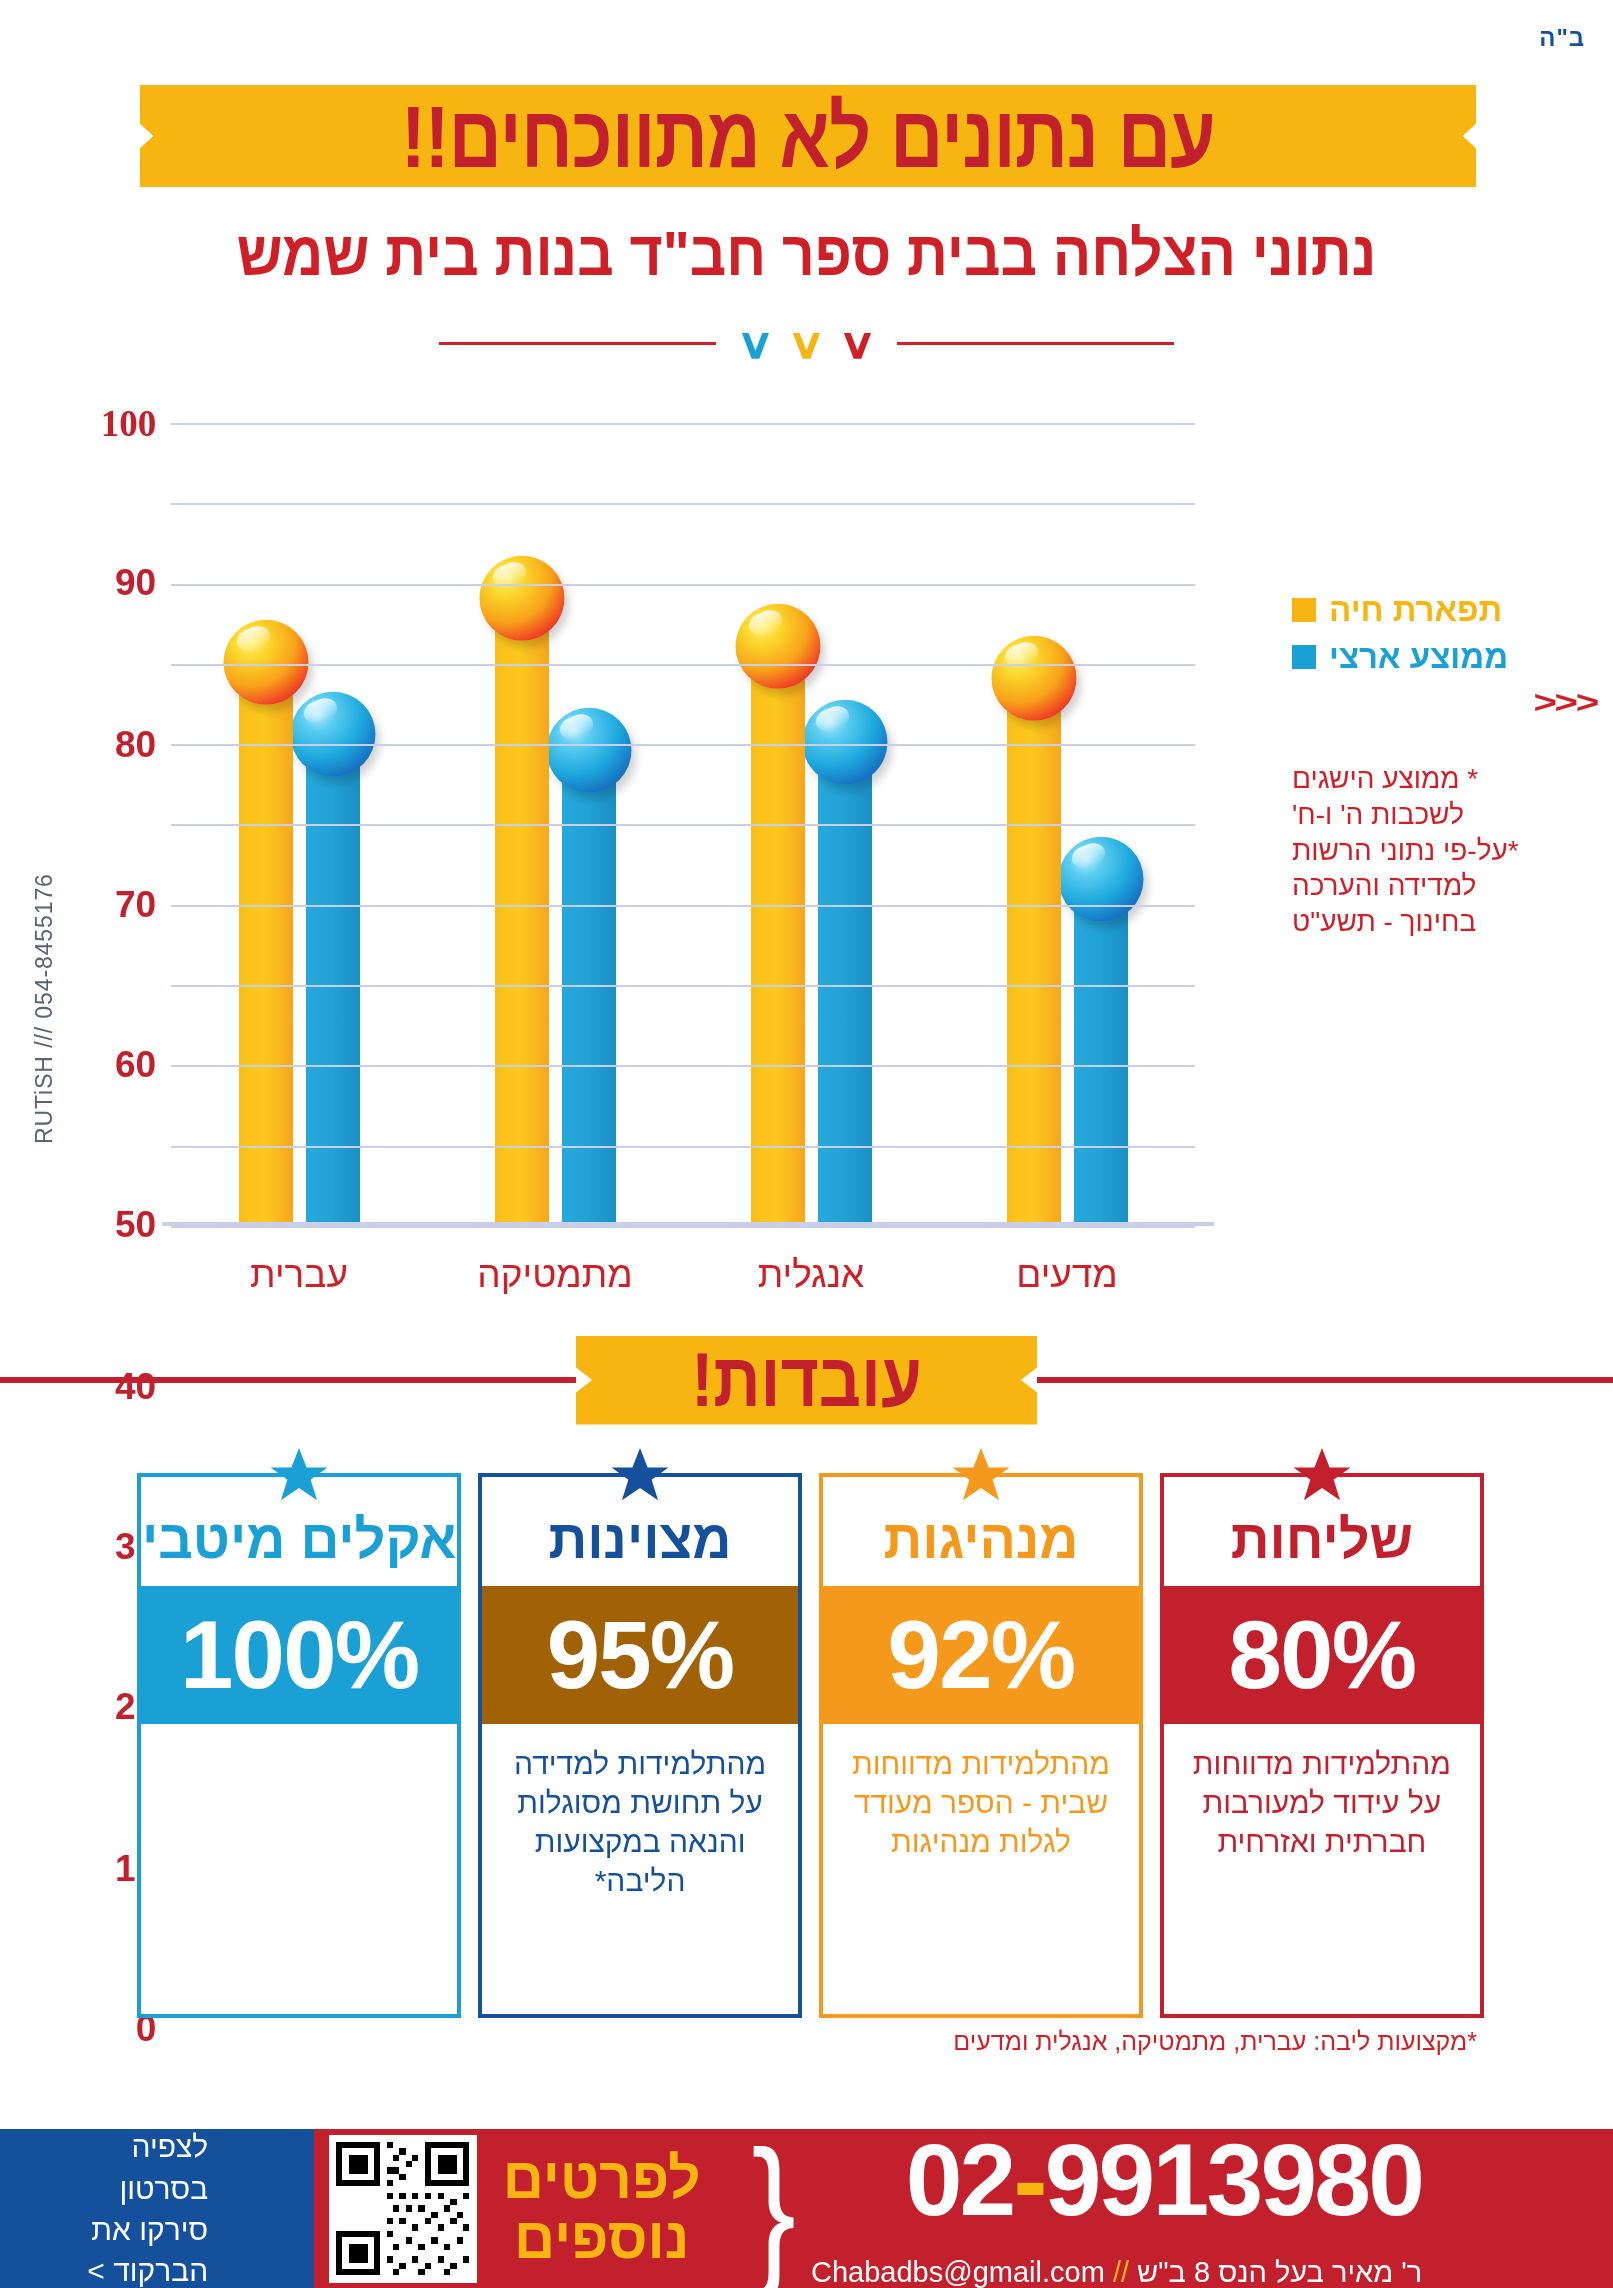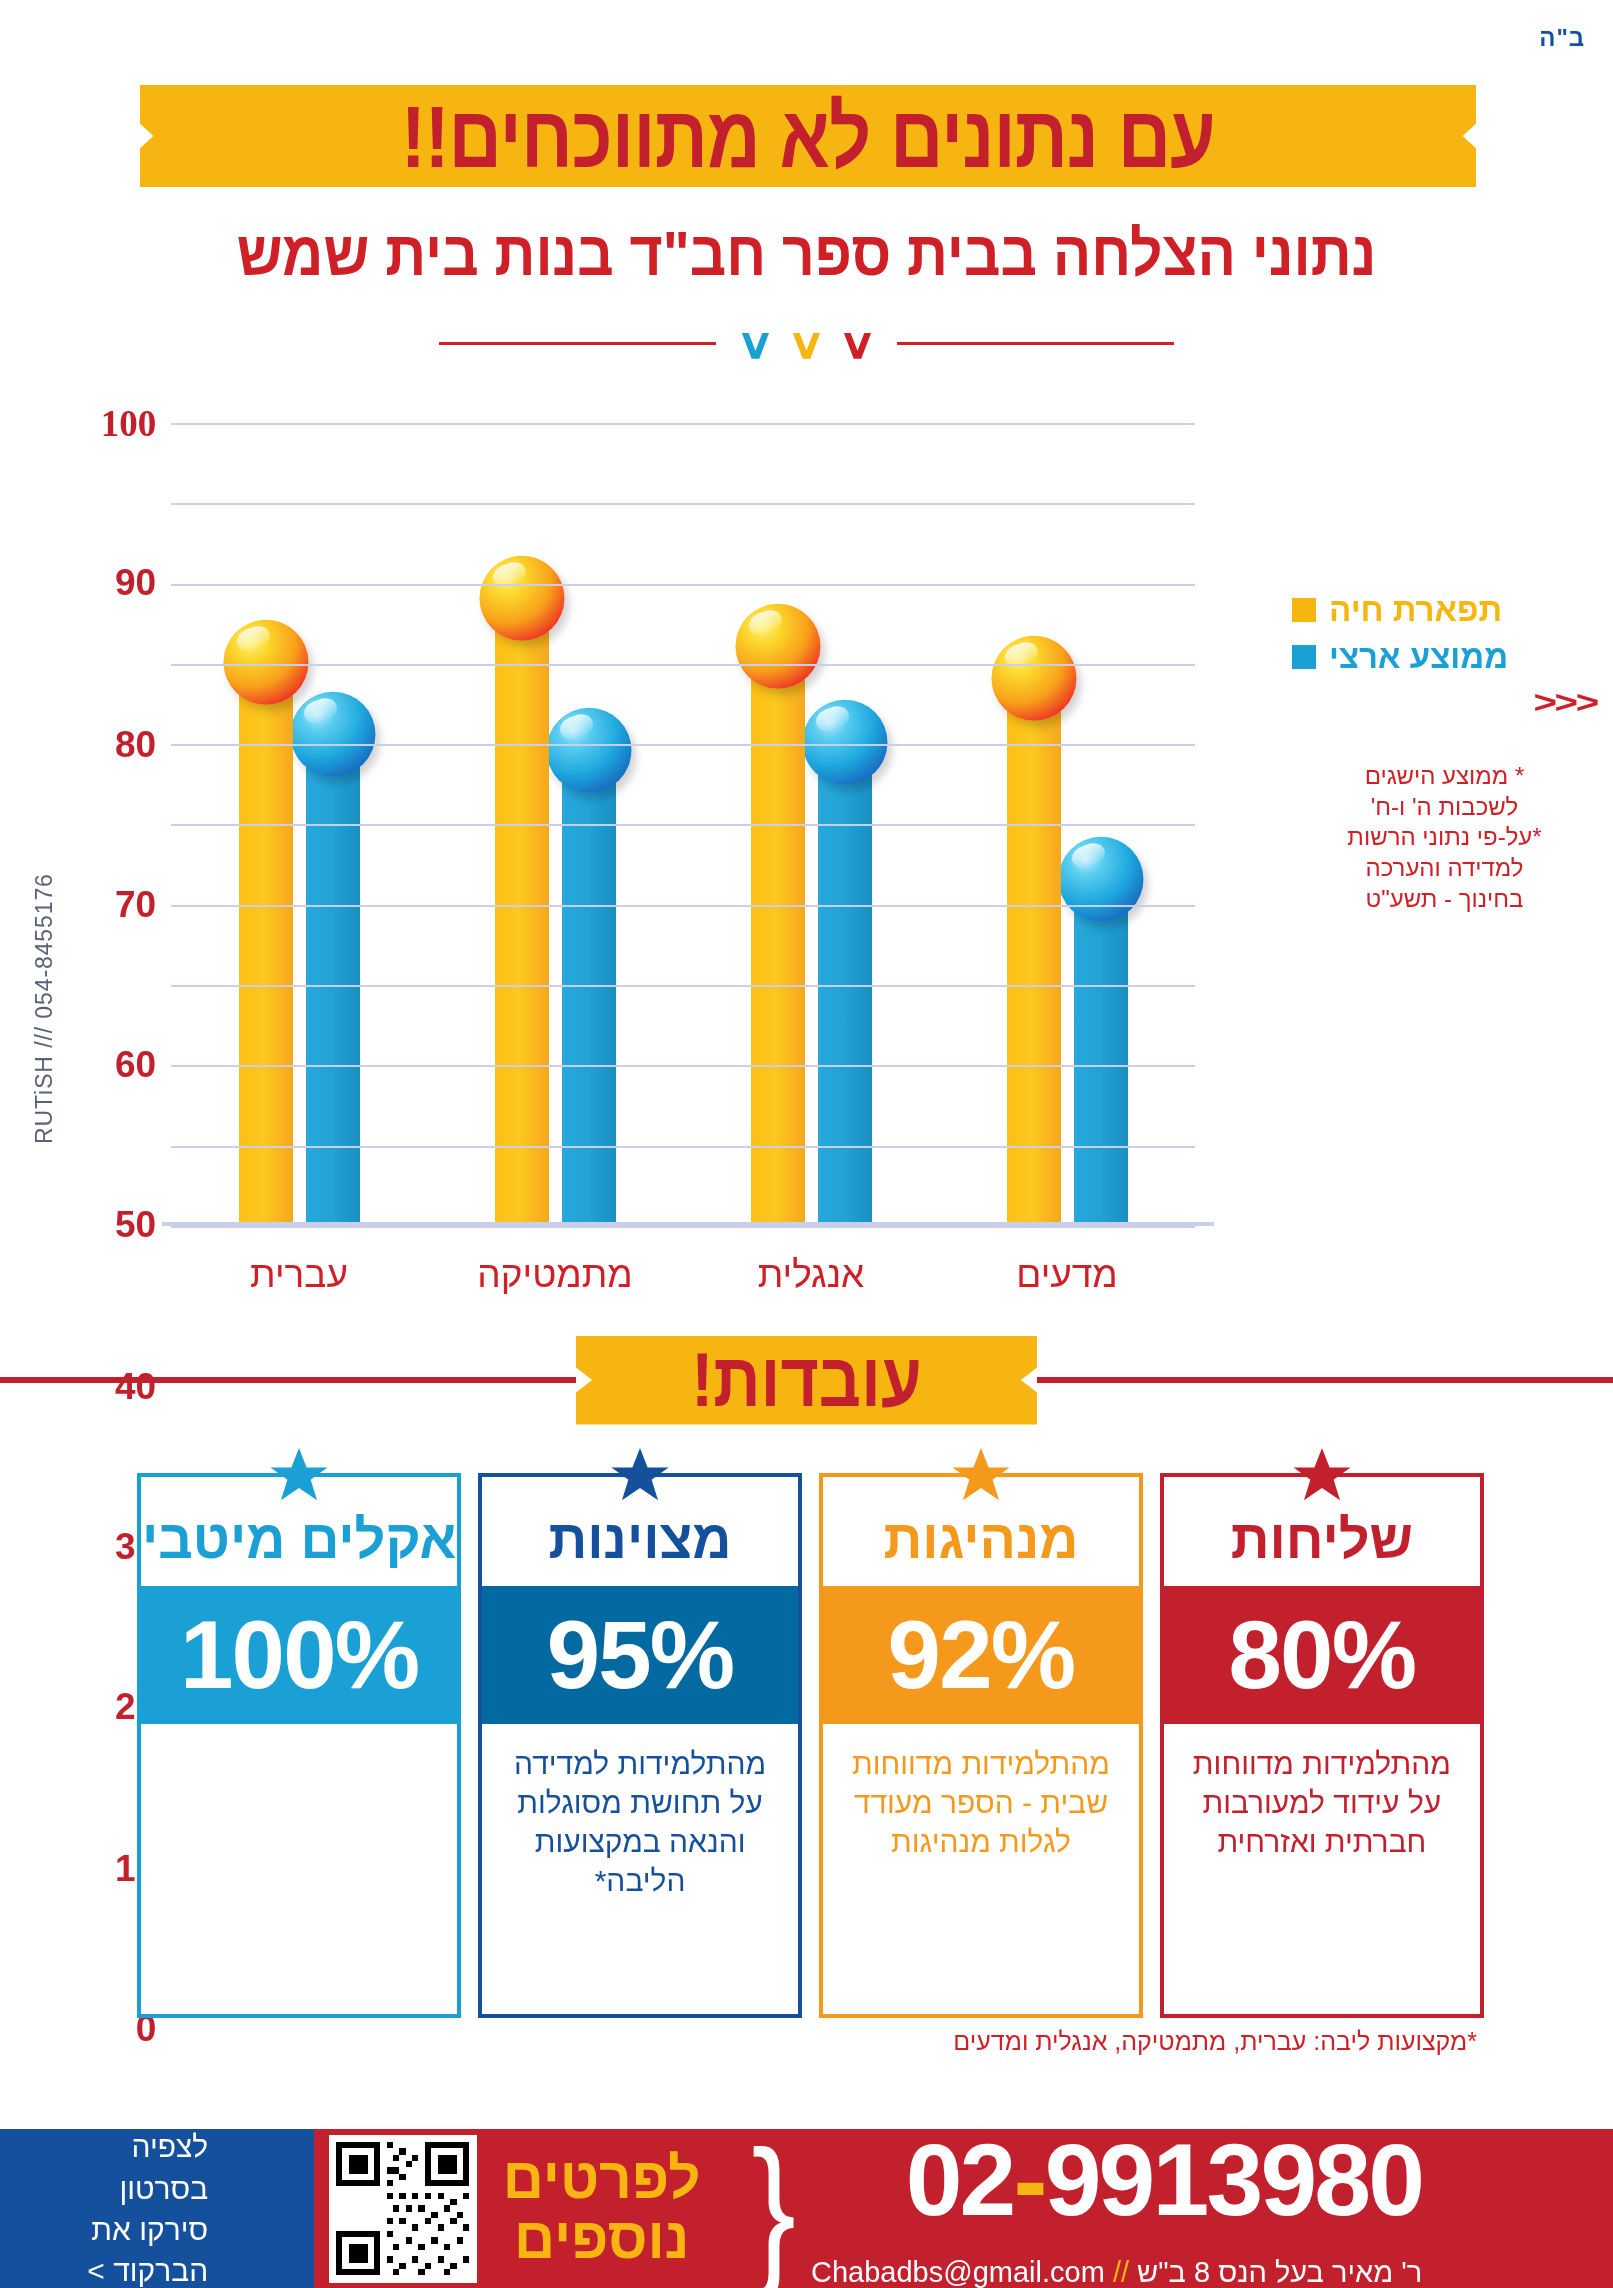--- a/index.html
+++ b/index.html
@@ -46,22 +46,22 @@
   .cat{position:absolute;top:100%;margin-top:28px;left:50%;transform:translateX(-50%);
     font-size:37px;color:#cf2027;white-space:nowrap;}
 
   
   .legend{position:absolute;left:1292px;top:185px;width:305px;text-align:right;}
   .lg-item{display:flex;flex-direction:row-reverse;justify-content:flex-start;align-items:center;gap:13px;margin-bottom:9.2px;}
   .sw{width:24px;height:24px;flex:0 0 auto;}
   .lg-label{font-size:33px;font-weight:bold;white-space:nowrap;}
   .lg-arrows{font-size:31px;color:#cf2027;font-weight:bold;letter-spacing:-1.8px;transform:scaleX(1.3);
     transform-origin:right center;margin-top:3.7px;}
-  .notes{position:absolute;left:1292px;top:355px;width:305px;text-align:center;color:#cf2027;
-    font-size:24px;line-height:1.28;}
+  .notes{position:absolute;left:1292px;top:355px;width:305px;text-align:left;color:#cf2027;
+    font-size:28px;line-height:1.28;}
   .notes div{white-space:nowrap;}
 
   
   .facts-bar{position:absolute;top:1329px;left:0;width:1613px;height:102px;display:flex;align-items:center;}
   .facts-line{flex:1;height:6.5px;background:#c3202e;}
   .facts-tab{width:461px;height:89px;background:#f7b512;display:flex;align-items:center;justify-content:center;
     clip-path:polygon(0 0,100% 0,100% 36%,96.5% 50%,100% 64%,100% 100%,0 100%,0 64%,3.5% 50%,0 36%);}
   .facts-tab span{font-size:66px;font-weight:bold;color:#c3202e;transform:scaleY(1.15);}
 
   
@@ -227,21 +227,21 @@
           <polygon points="12,0 15.2,8.2 24,8.2 16.9,13.4 19.6,22 12,16.8 4.4,22 7.1,13.4 0,8.2 8.8,8.2" fill="#1ba0d6"></polygon>
         </svg>
         <div class="card-title" style="color:#1ba0d6">אקלים מיטבי</div>
         <div class="card-pct" style="background:#1ba0d6">100%</div>
       </div>
       <div class="card" style="border-color: rgb(20, 80, 155);">
         <svg class="star" viewBox="0 0 24 24">
           <polygon points="12,0 15.2,8.2 24,8.2 16.9,13.4 19.6,22 12,16.8 4.4,22 7.1,13.4 0,8.2 8.8,8.2" fill="#14509b"></polygon>
         </svg>
         <div class="card-title" style="color:#14509b">מצוינות</div>
-        <div class="card-pct" style="background:#0369a1">95%</div>
+        <div class="card-pct" style="background:#a16207">95%</div>
         <div class="card-body" style="color:#14509b">מהתלמידות למדידה על תחושת מסוגלות והנאה במקצועות הליבה*</div>
       </div>
       <div class="card" style="border-color: rgb(245, 153, 29);">
         <svg class="star" viewBox="0 0 24 24">
           <polygon points="12,0 15.2,8.2 24,8.2 16.9,13.4 19.6,22 12,16.8 4.4,22 7.1,13.4 0,8.2 8.8,8.2" fill="#f5991d"></polygon>
         </svg>
         <div class="card-title" style="color:#f5991d">מנהיגות</div>
         <div class="card-pct" style="background:#f5991d">92%</div>
         <div class="card-body" style="color:#f5991d">מהתלמידות מדווחות שבית - הספר מעודד לגלות מנהיגות</div>
       </div>

